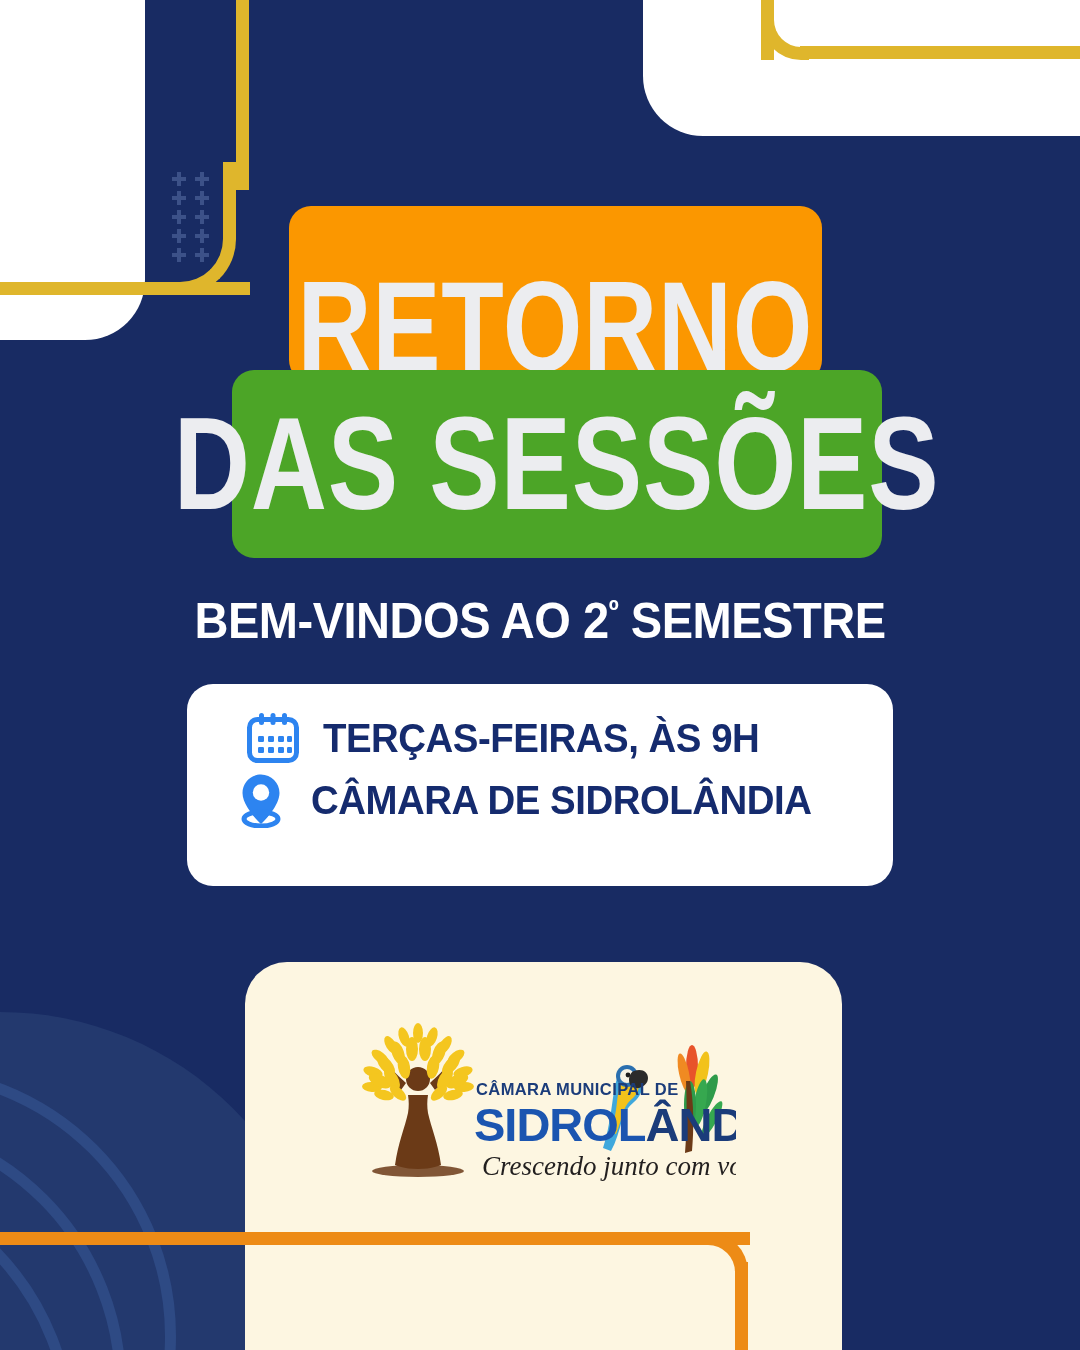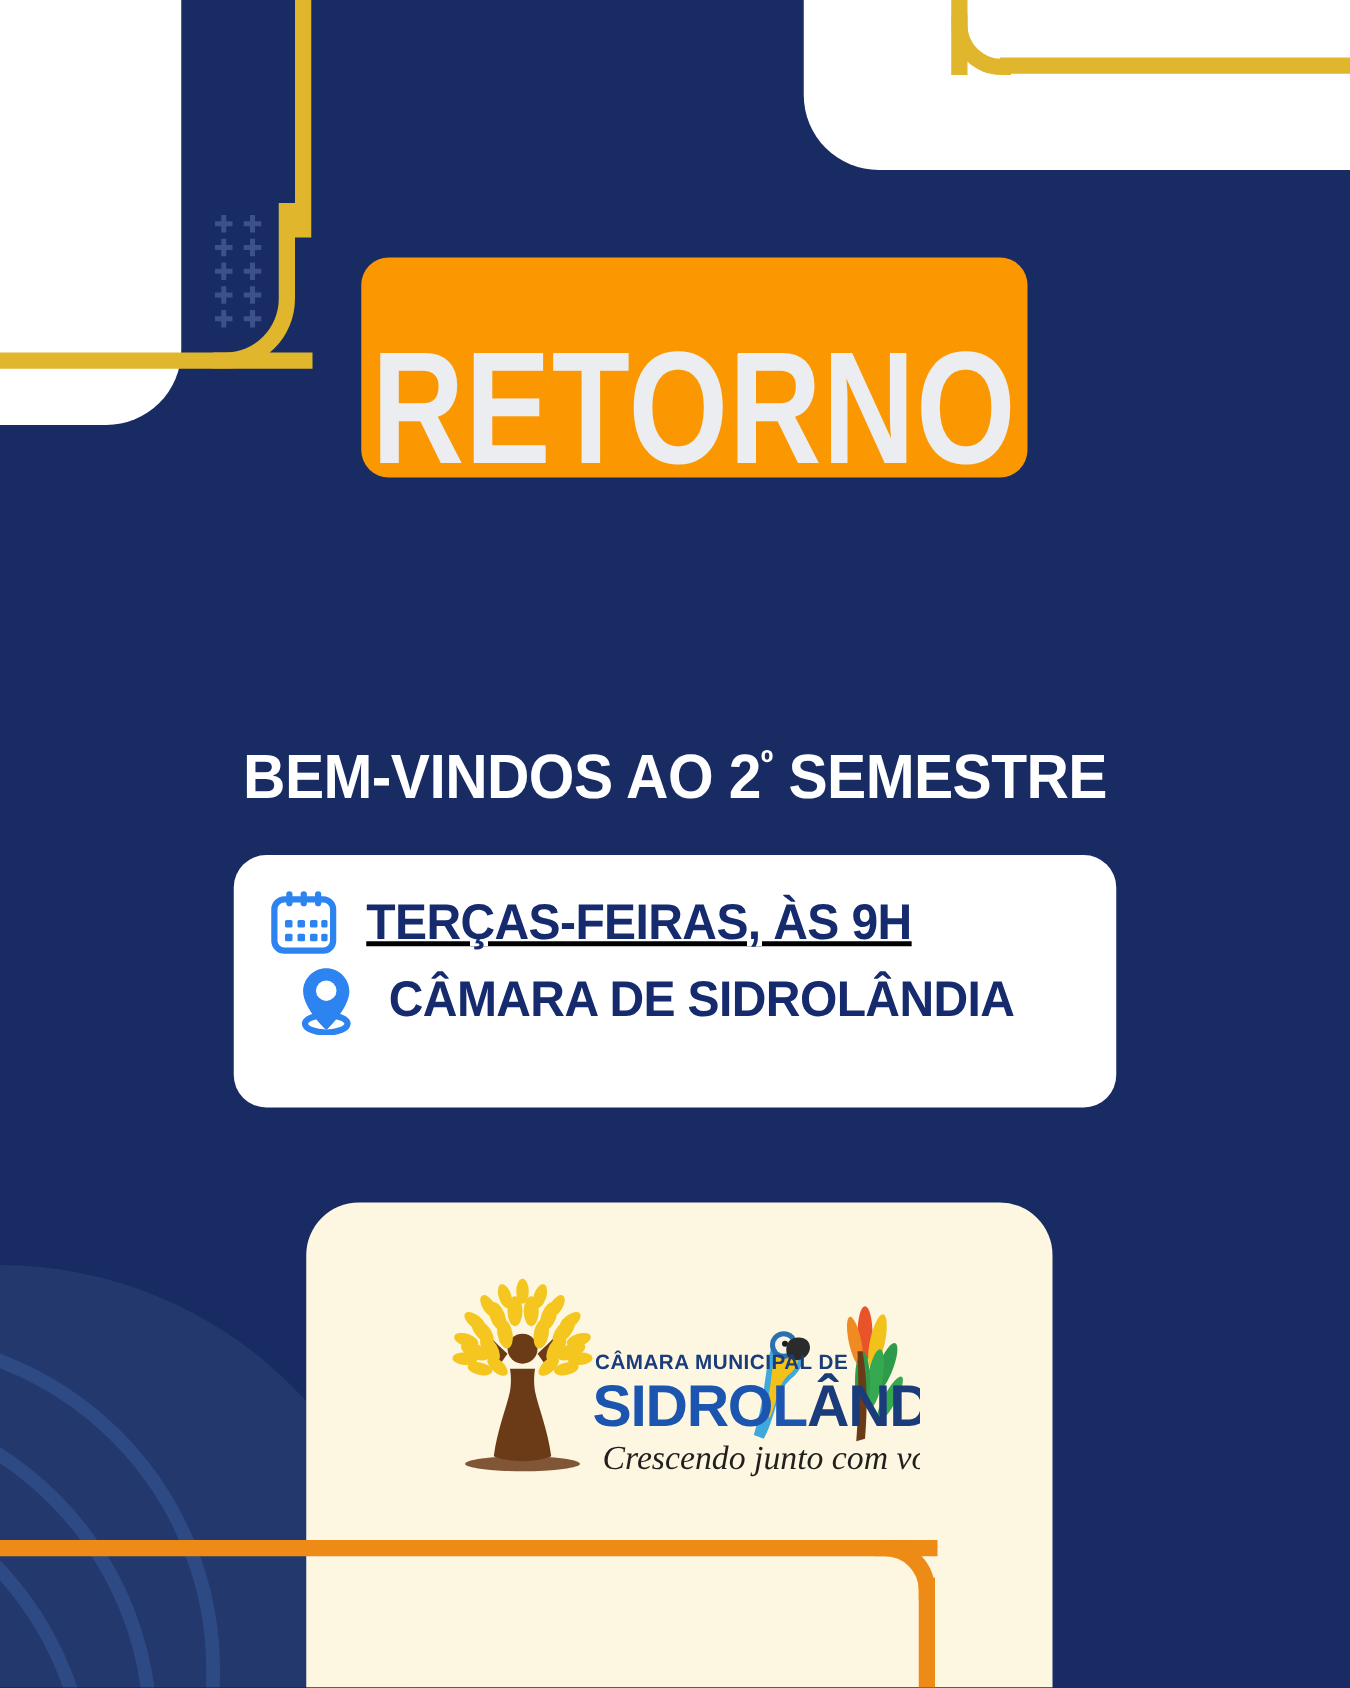--- a/index.html
+++ b/index.html
@@ -160,21 +160,21 @@
   
   .infocard{
     position:absolute; left:187px; top:684px;
     width:706px; height:202px;
     background:#FFFFFF;
     border-radius:26px;
   }
   .inforow{
     position:absolute; display:flex; align-items:center; gap:22px;
   }
-  .inforow.r1{ left:28px; top:26px;text-decoration:underline; }
+  .inforow.r1{ left:58px; top:26px; }
   .inforow.r2{ left:46px; top:88px; }
   .inforow .label{
     color:#152B6E; font-size:40px; font-weight:700;
     letter-spacing:-0.5px; white-space:nowrap;
     transform:scaleX(.96); transform-origin:left center;
   }
   .ico{ width:56px; height:56px; flex:0 0 56px; position:relative; }
 
   
   .creamcard{
@@ -220,20 +220,23 @@
 
   <div class="rings">
     <div class="ring fill"></div>
     <div class="ring r1"></div>
     <div class="ring r2"></div>
     <div class="ring r3"></div>
   </div>
 
   <div class="tag-orange">
     <span class="txt">RETORNO</span>
+  </div>
+  <div class="tag-green">
+    <span class="txt">DAS SESSÕES</span>
   </div>
 
   <div class="subtitle">
     <span>BEM-VINDOS AO 2</span><sup>º</sup><span> SEMESTRE</span>
   </div>
 
   <div class="infocard">
 
     <div class="inforow r1">
       <span class="ico">

